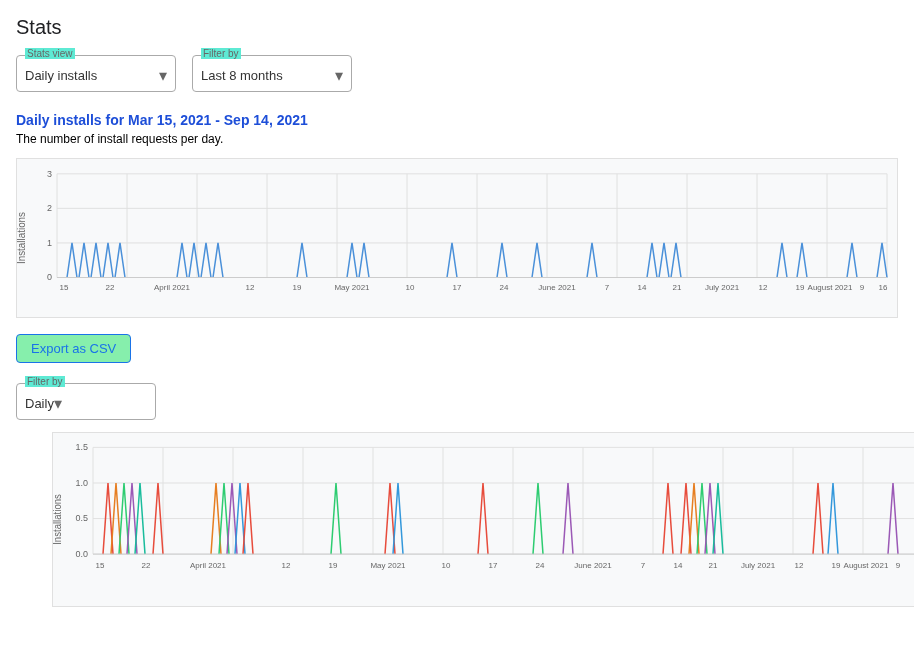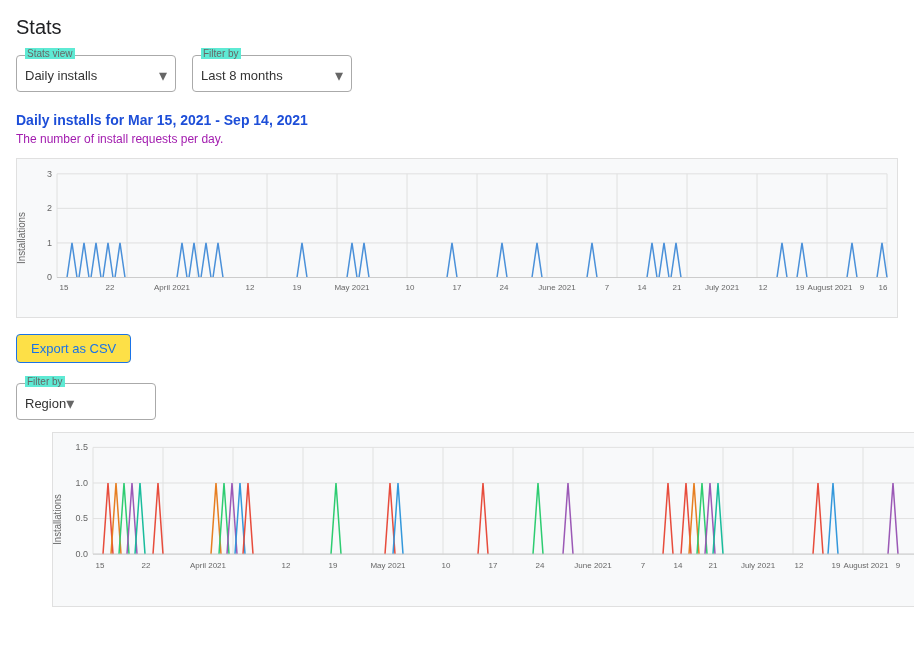--- a/index.html
+++ b/index.html
@@ -55,35 +55,35 @@
       margin-bottom: 16px;
     }
     .chart-title {
       font-size: 14px;
       font-weight: 600;
       color: #1d4ed8;
       margin-bottom: 4px;
     }
     .chart-subtitle {
       font-size: 12px;
-      color: #a21caf;
+      color: #000000;
       margin-bottom: 12px;
     }
     .chart-container {
       background: #f8f9fa;
       border: 1px solid #e0e0e0;
       position: relative;
       width: 100%;
       height: 160px;
       overflow: hidden;
     }
     .export-btn {
       border: 1px solid #1a73e8;
       color: #1a73e8;
-      background: #fde047;
+      background: #86efac;
       padding: 6px 14px;
       border-radius: 4px;
       cursor: pointer;
       font-size: 13px;
       margin-bottom: 20px;
     }
     .region-section {
       margin-bottom: 16px;
     }
     .region-dropdown-wrapper {
@@ -220,21 +220,21 @@
 </div>
 
 
 <button class="export-btn">Export as CSV</button>
 
 
 <div class="region-section">
   <div class="region-dropdown-wrapper">
     <span class="dropdown-label">Filter by</span>
     <div class="dropdown-select">
-      <span>Region</span>
+      <span>Daily</span>
       <span class="dropdown-arrow">▾</span>
     </div>
   </div>
 
 
   
   <div class="chart-container" style="height:175px;margin-left:36px;">
     <svg width="100%" height="100%" viewBox="0 0 880 180" preserveAspectRatio="none">
 
       <text x="8" y="90" font-size="10" fill="#666" transform="rotate(-90,8,90)" text-anchor="middle">Installations</text>

